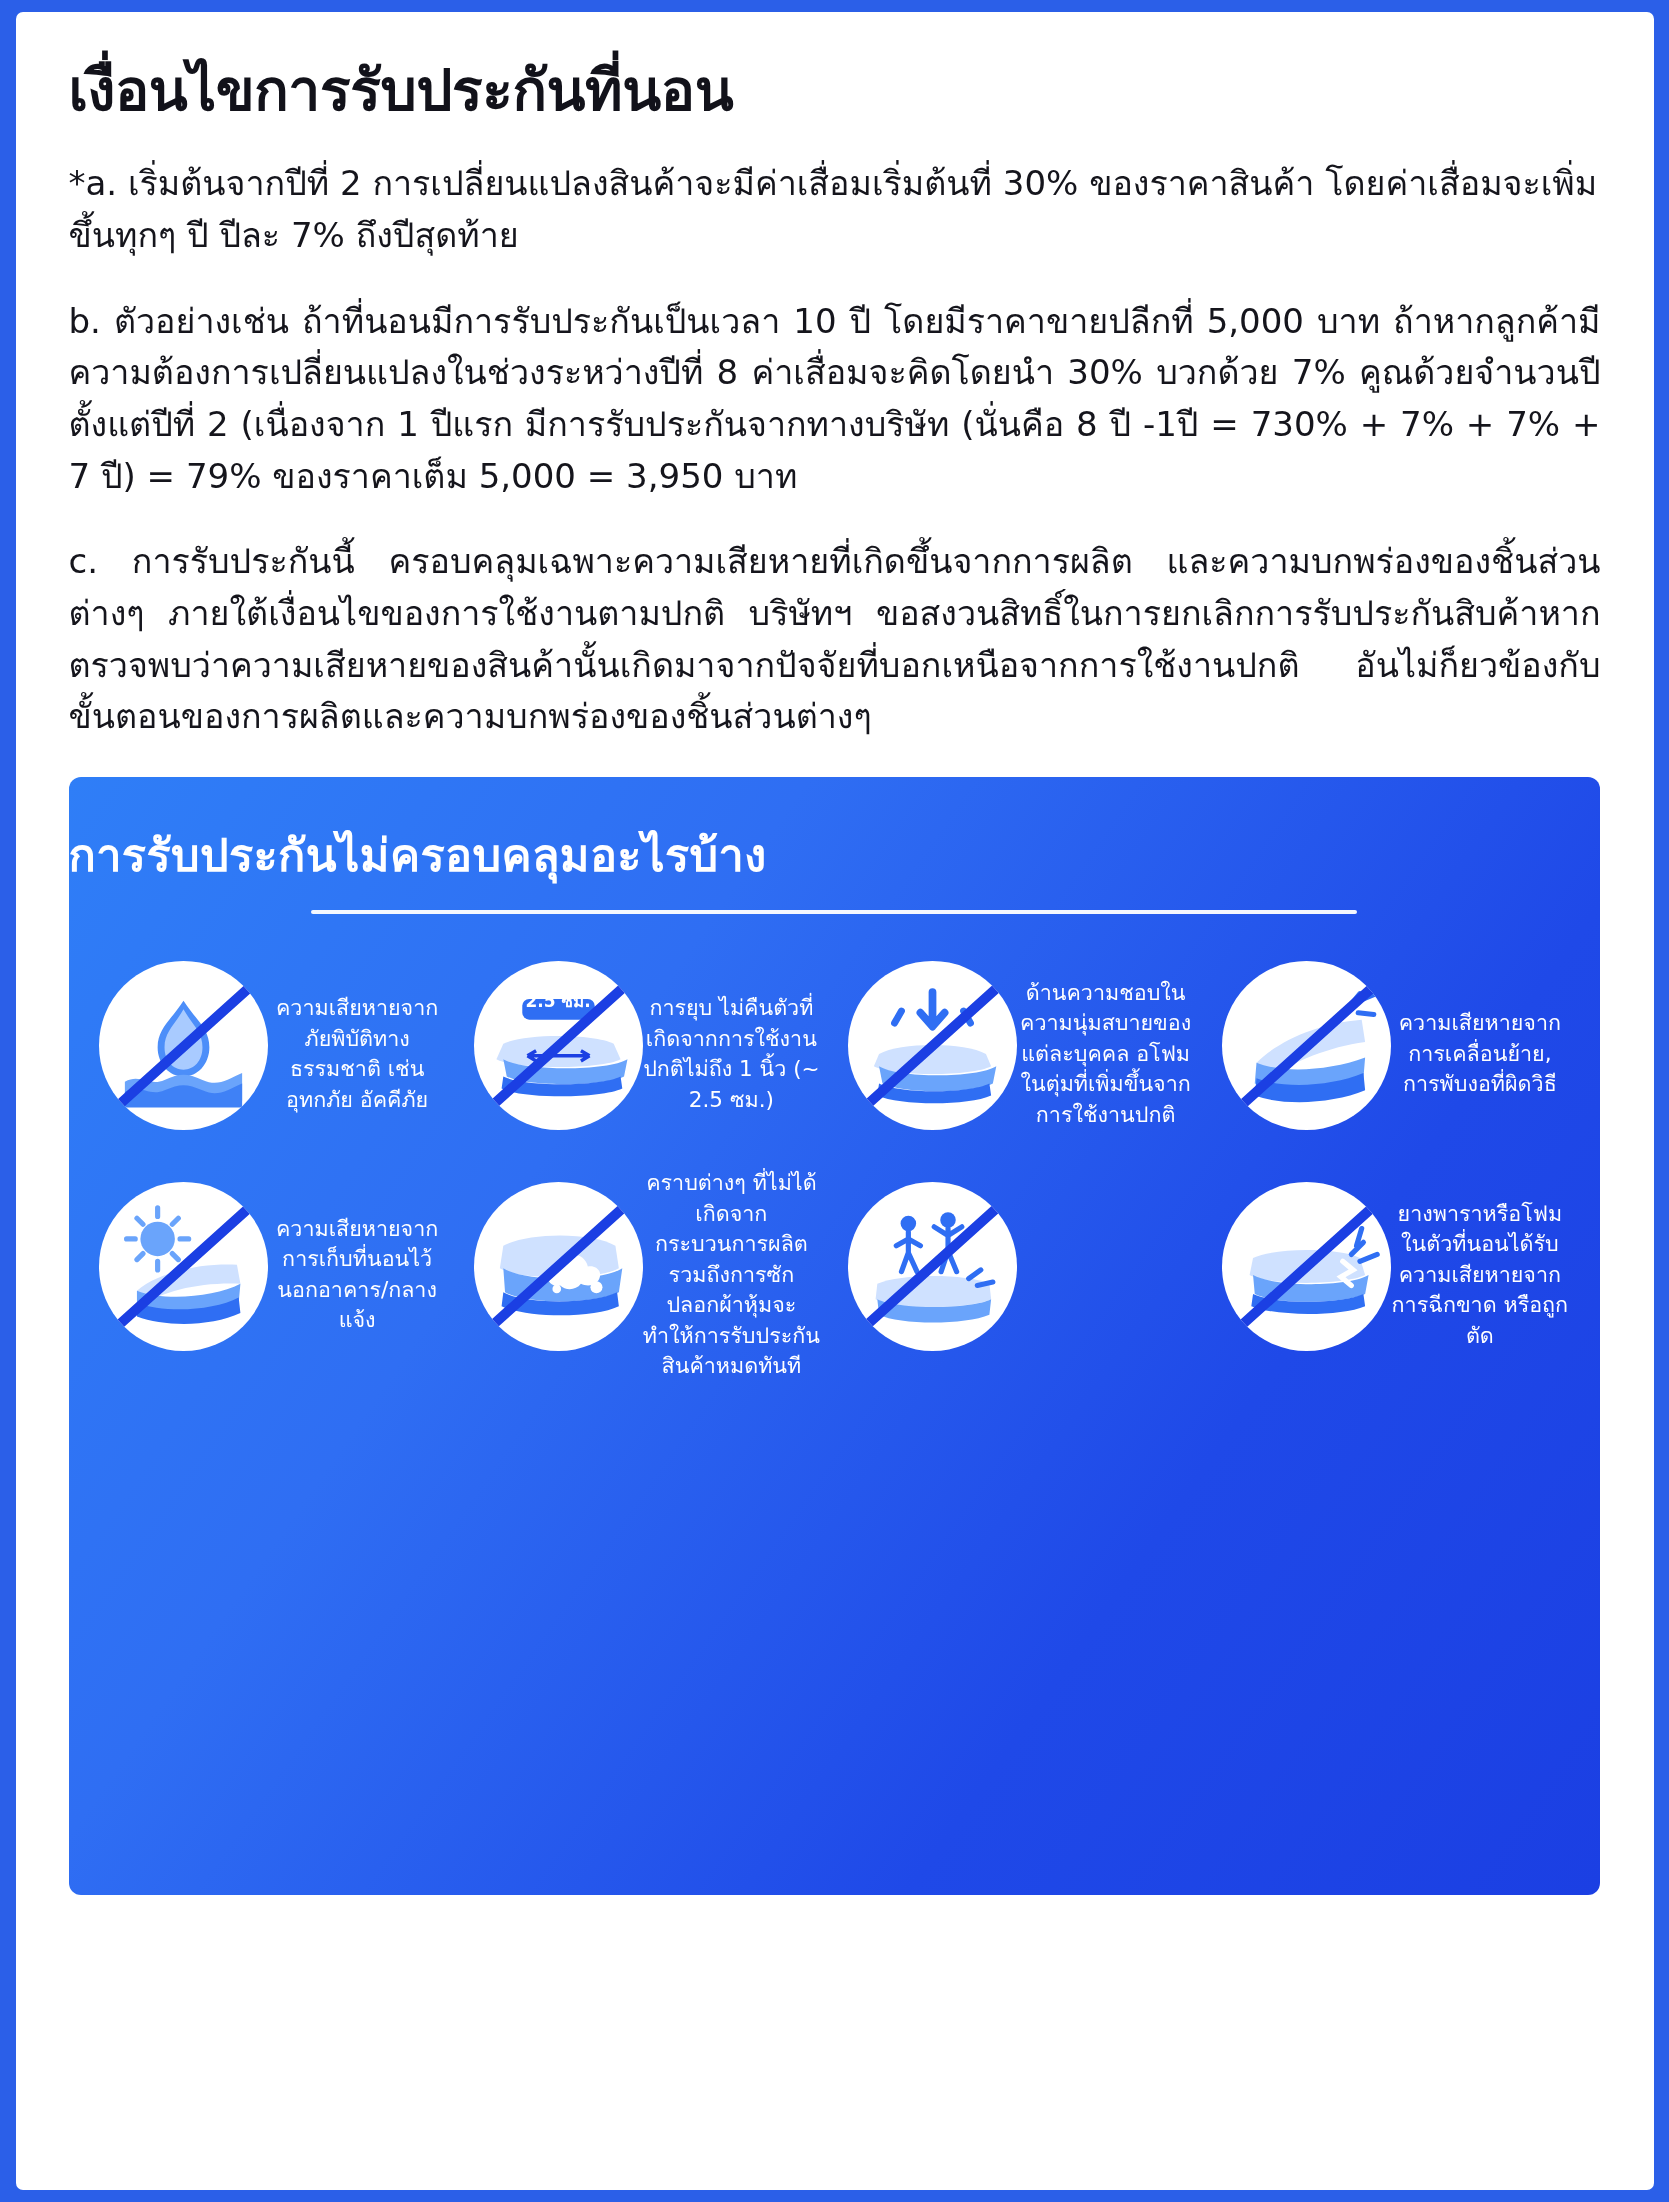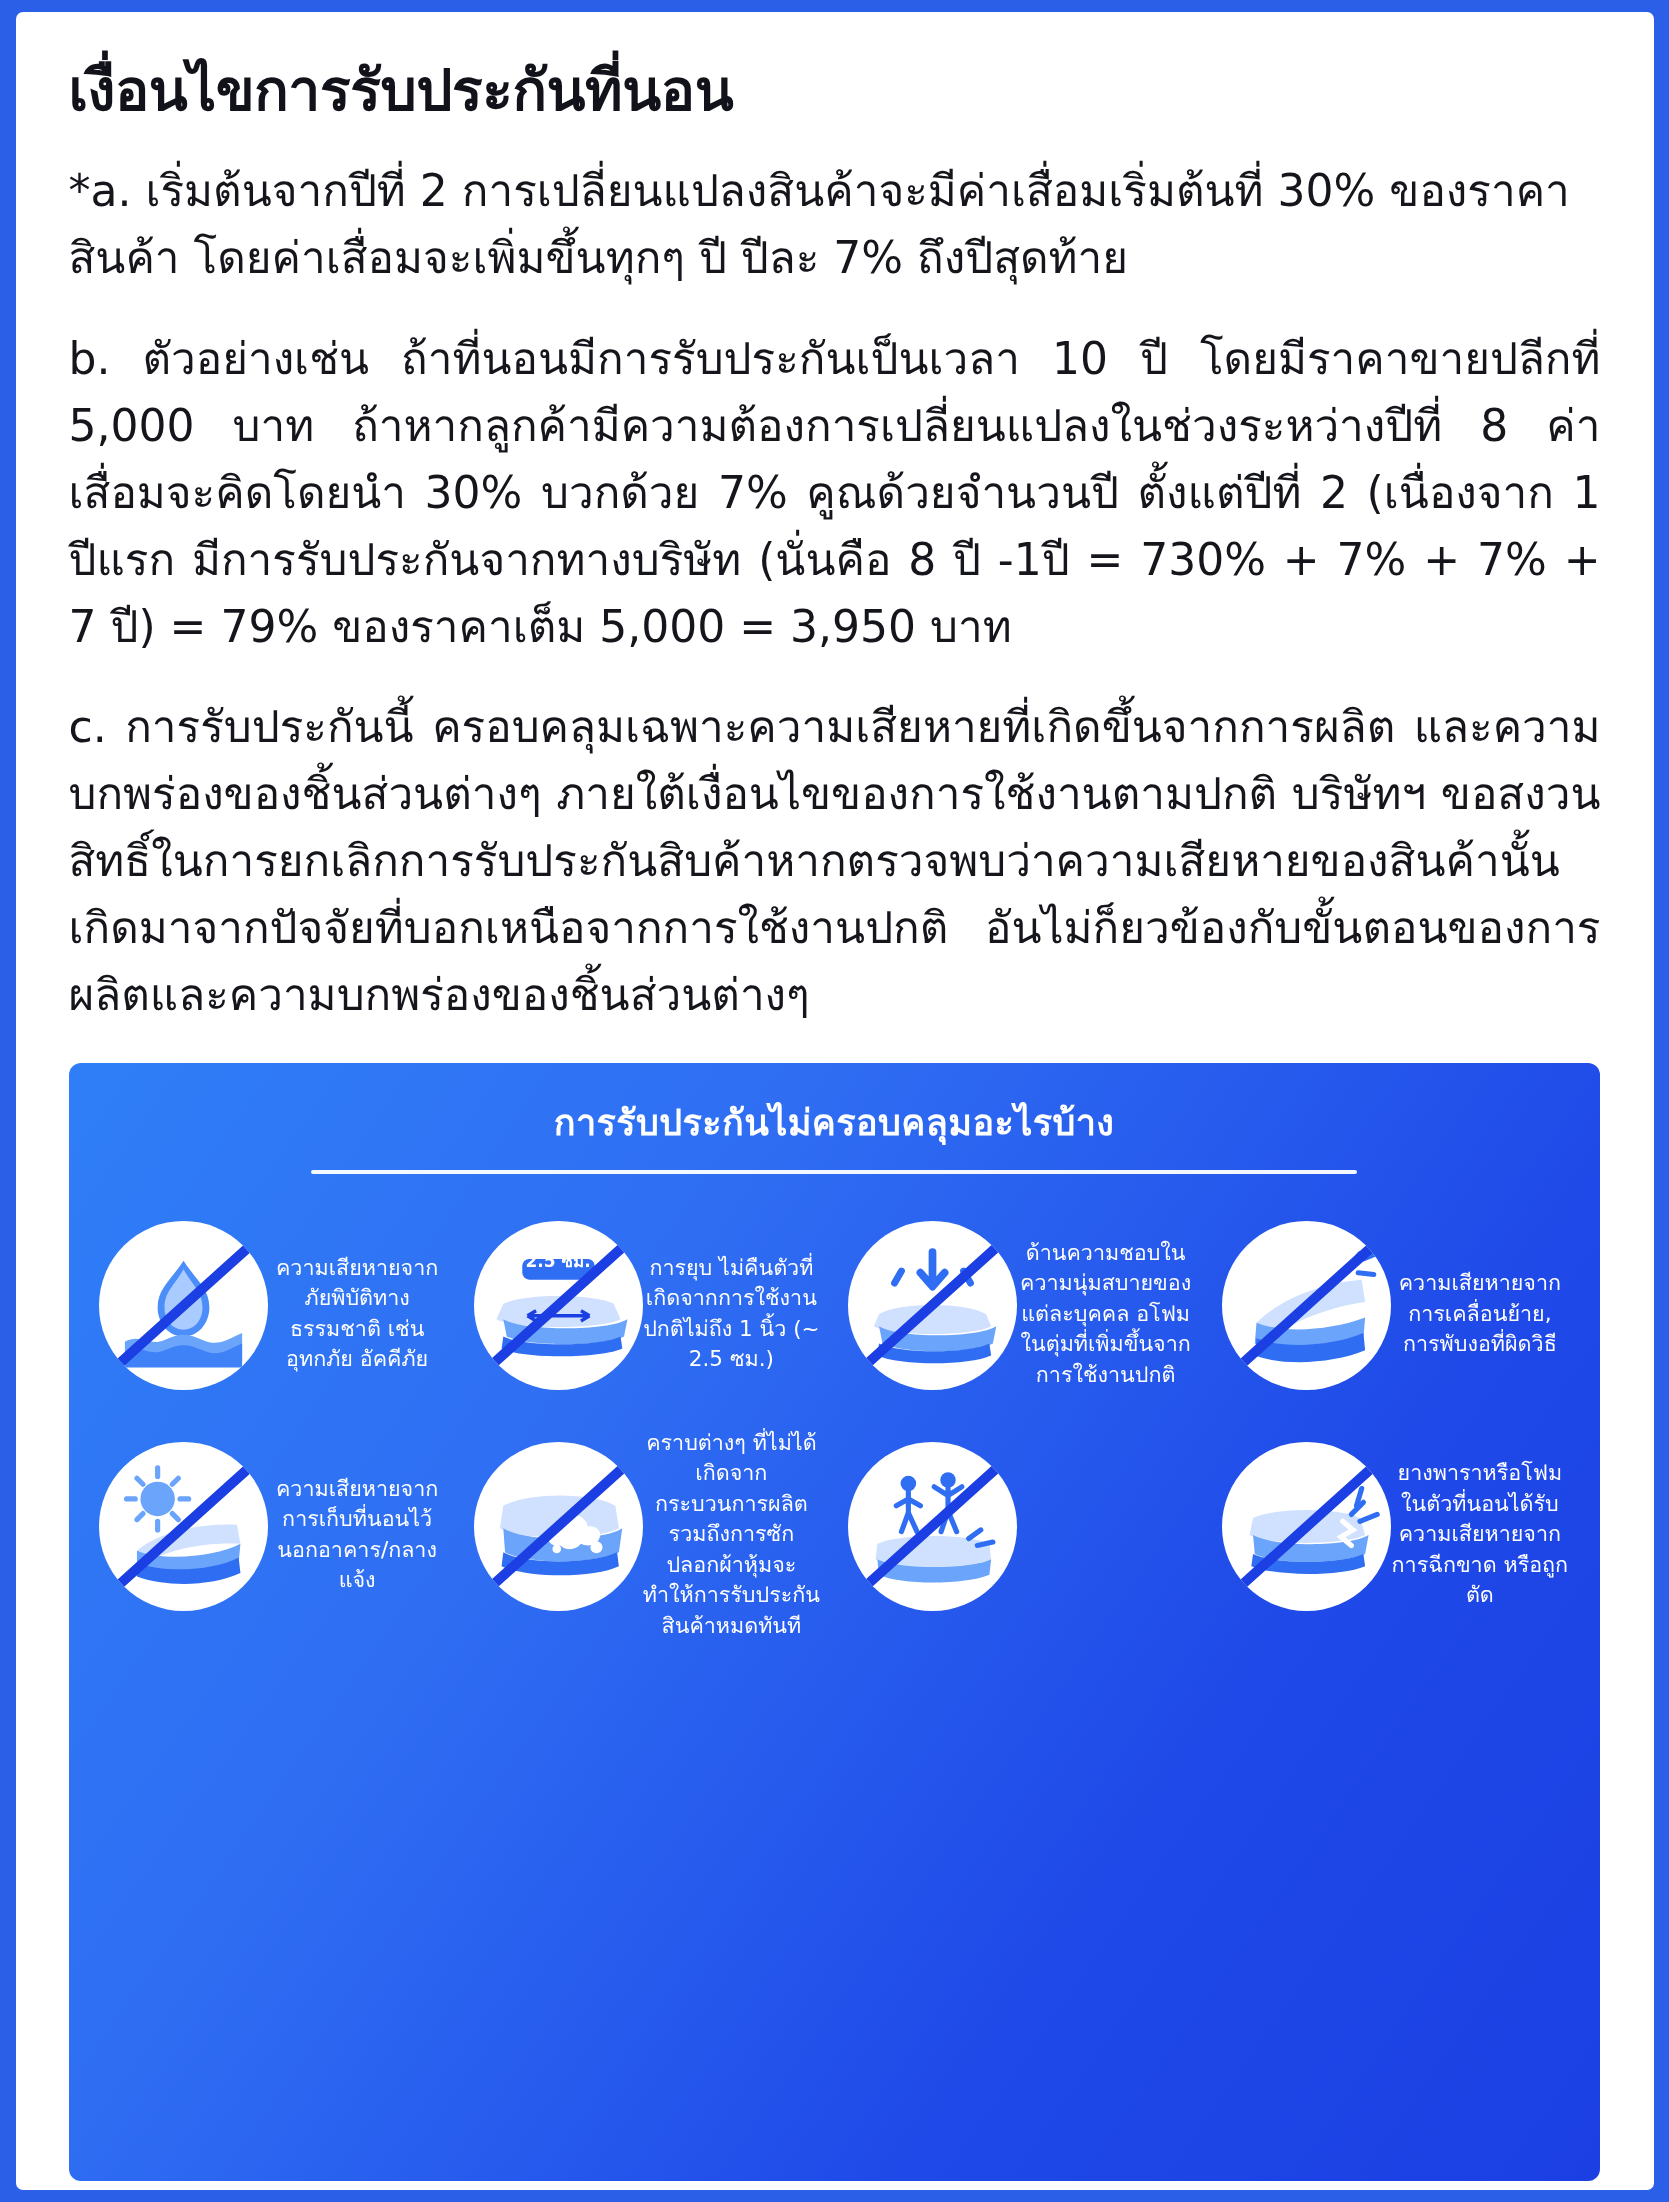--- a/index.html
+++ b/index.html
@@ -31,21 +31,21 @@
   }
   .doc-title {
     font-size: 57px;
     font-weight: bold;
     color: #12121a;
     letter-spacing: -0.4px;
     line-height: 1.18;
     margin: 0 0 34px 0;
   }
   .para {
-    font-size: 44px;
+    font-size: 34px;
     line-height: 1.52;
     color: #15151c;
     margin: 0 0 34px 0;
     text-align: left;
   }
   .para.justify {
     text-align: justify;
     text-justify: inter-word;
     margin-top: 16px;
   }
@@ -54,25 +54,25 @@
   .panel {
     position: relative;
     margin: 12px 0 0 0;
     width: 1531px;
     height: 1118px;
     border-radius: 12px;
     background: linear-gradient(125deg, #2f7ef7 0%, #2f6ef3 32%, #1f49e8 70%, #1b3fe3 100%);
     overflow: hidden;
   }
   .panel-title {
-    text-align: center;
+    text-align: left;
     color: #ffffff;
-    font-size: 36px;
+    font-size: 45px;
     font-weight: bold;
-    padding-top: 31px;
+    padding-top: 42px;
     letter-spacing: 0.4px;
   }
   .panel-rule {
     width: 1046px;
     height: 4.3px;
     background: #ffffff;
     margin: 19px auto 0 auto;
     border-radius: 2.6px;
     opacity: 0.95;
   }

